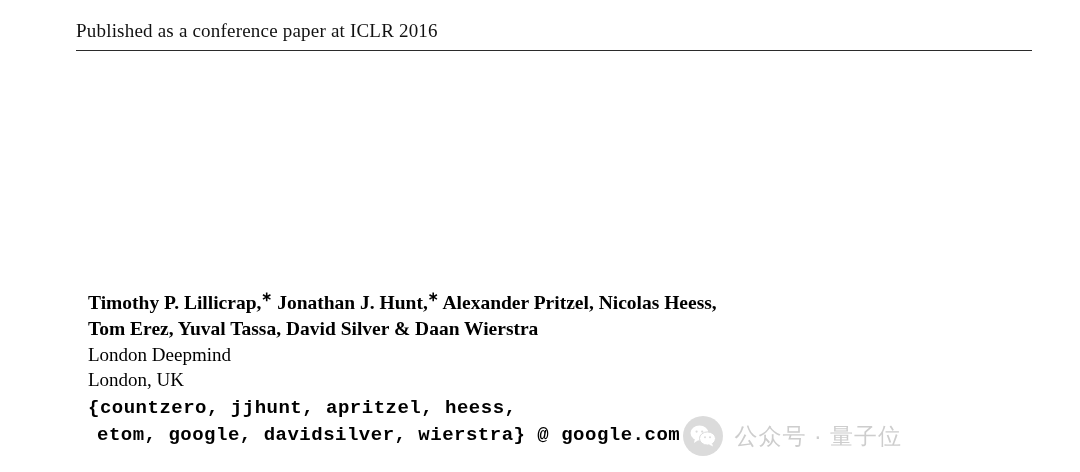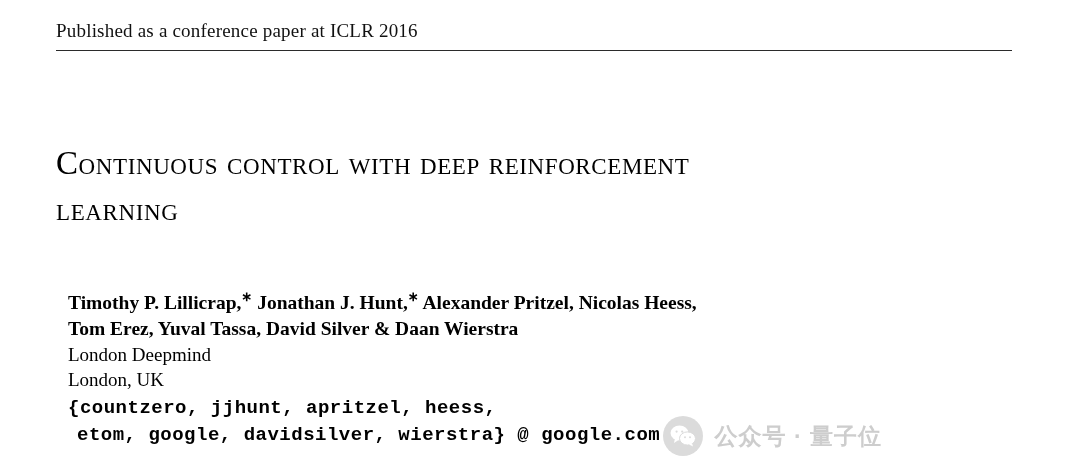--- a/index.html
+++ b/index.html
@@ -12,20 +12,21 @@
     height: 472px;
     overflow: hidden;
     font-family: "Liberation Serif", serif;
     color: #000000;
   }
   .page {
     position: relative;
     width: 916px;
     height: 472px;
     background: #ffffff;
+    margin-left: 20px;
   }
   .header {
     position: absolute;
     left: 56px;
     top: 20px;
     width: 956px;
   }
   .header-text {
     font-family: "Liberation Serif", serif;
     font-size: 19px;
@@ -95,21 +96,20 @@
     padding-left: 9px;
   }
   .watermark {
     position: absolute;
     right: 34px;
     bottom: 16px;
     display: flex;
     align-items: center;
     gap: 12px;
     opacity: 0.92;
-    font-weight: bold;
   }
   .wm-badge {
     width: 40px;
     height: 40px;
     border-radius: 50%;
     background: #d8d8d8;
     position: relative;
     flex: 0 0 auto;
   }
   .wm-badge svg {
@@ -128,24 +128,20 @@
 </head>
 <body>
 
 <div class="page">
 
   <div class="header">
     <div class="header-text">Published as a conference paper at ICLR 2016</div>
     <div class="header-rule"></div>
   </div>
 
-  <div class="title">
-    <span class="title-line">Continuous control with deep reinforcement</span>
-    <span class="title-line">learning</span>
-  </div>
 
   <div class="authors">
     <div class="author-line">
       <span>Timothy P. Lillicrap,</span><span class="sup">∗</span>
       <span>Jonathan J. Hunt,</span><span class="sup">∗</span>
       <span>Alexander Pritzel, Nicolas Heess,</span>
     </div>
     <div class="author-line">Tom Erez, Yuval Tassa, David Silver &amp; Daan Wierstra</div>
     <div class="affil-line">London Deepmind</div>
     <div class="affil-line">London, UK</div>

